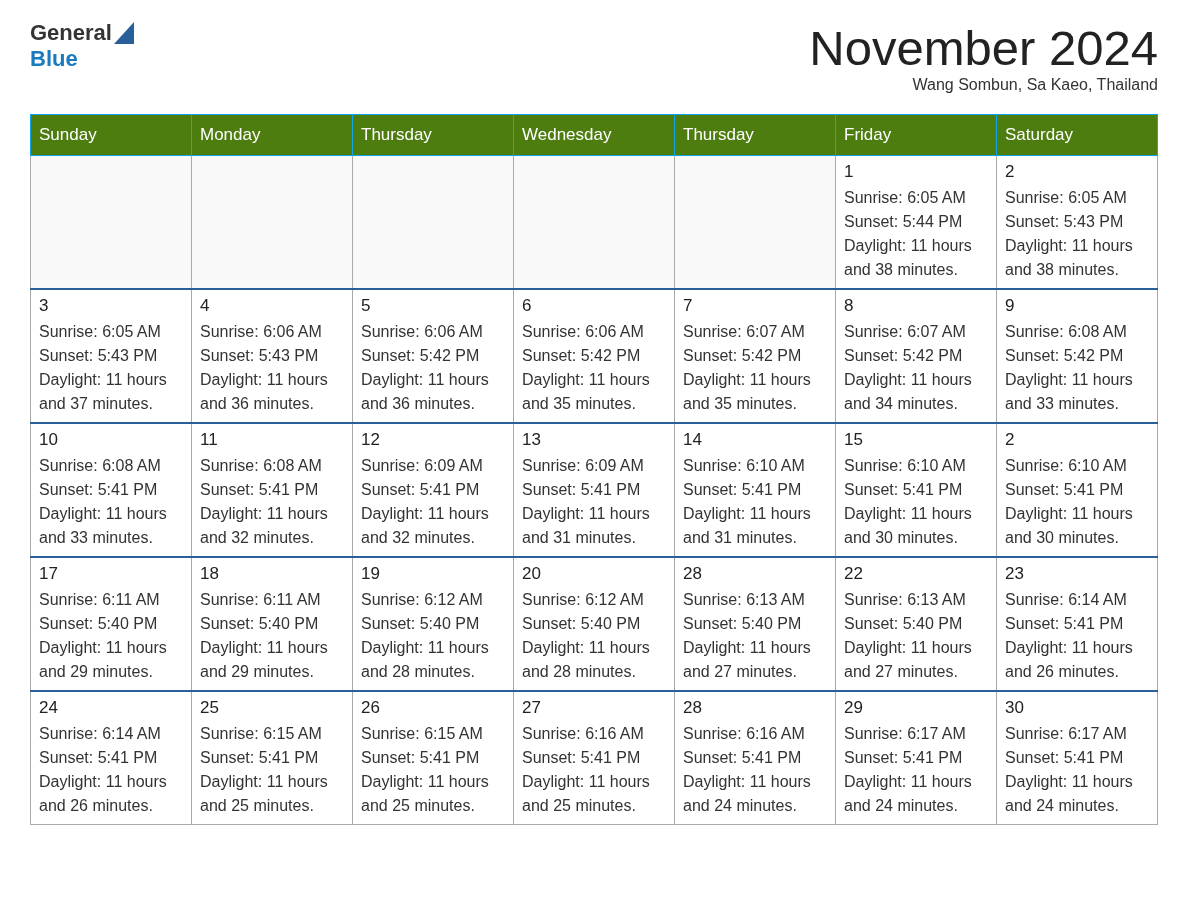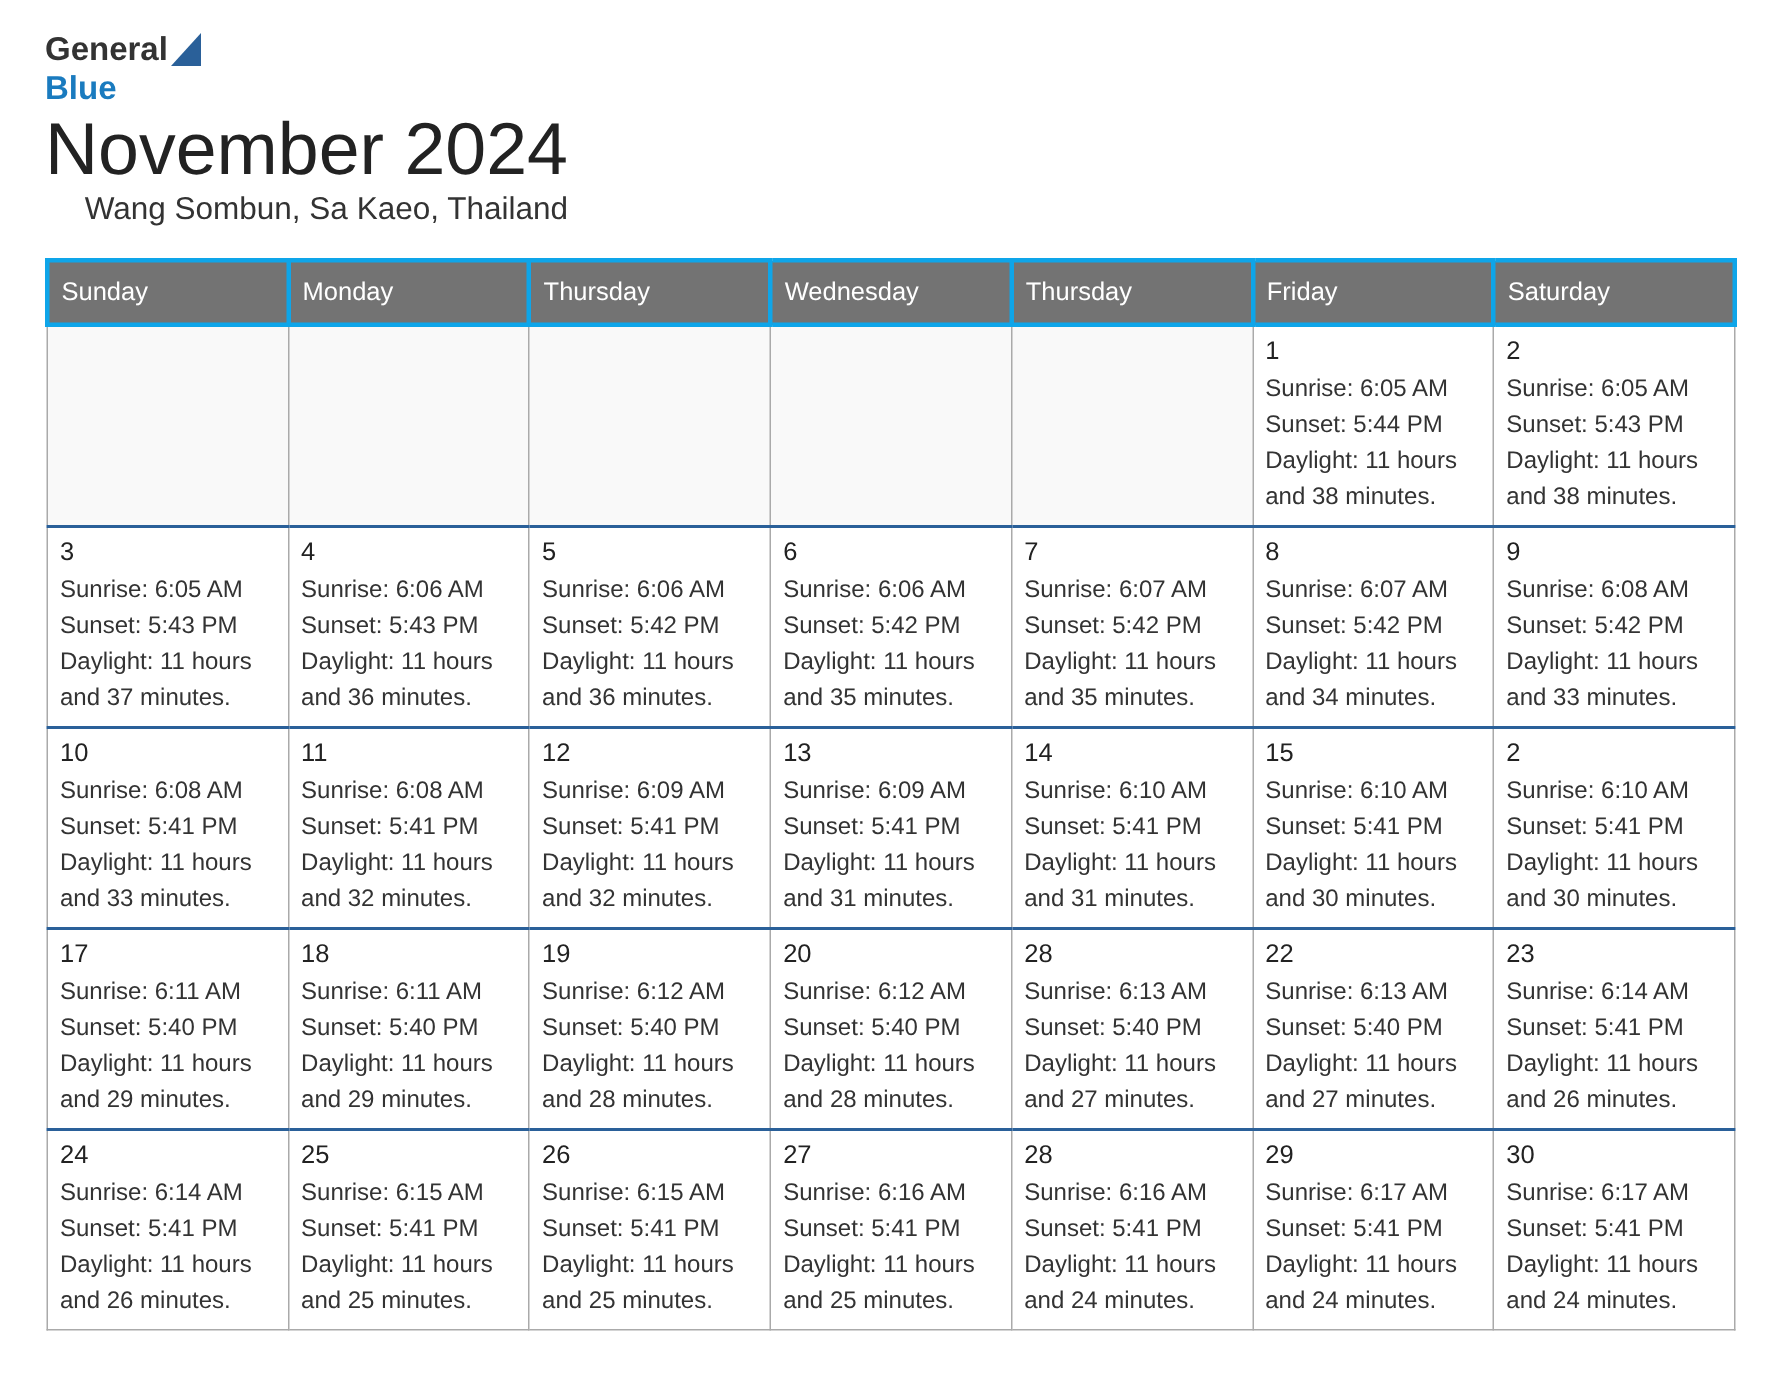--- a/index.html
+++ b/index.html
@@ -8,21 +8,20 @@
       background: #fff;
       padding: 20px 30px;
       width: 1188px;
       min-height: 918px;
     }
     .header {
       display: flex;
       justify-content: space-between;
       align-items: flex-start;
       margin-bottom: 20px;
-      flex-direction: column;
     }
     .logo-text-general {
       font-size: 22px;
       font-weight: bold;
       color: #333;
     }
     .logo-text-blue {
       font-size: 22px;
       font-weight: bold;
       color: #1a7bbf;
@@ -38,36 +37,36 @@
     }
     .title-area {
       text-align: right;
     }
     .month-title {
       font-size: 49px;
       font-weight: normal;
       color: #222;
     }
     .location-title {
-      font-size: 21px;
+      font-size: 16px;
       color: #333;
     }
     .calendar {
       width: 100%;
       border-collapse: collapse;
       border: 1px solid #aaa;
     }
     .calendar th {
-      background-color: #737373;
+      background-color: #4d7c0f;
       color: #fff;
       padding: 10px 8px;
       font-size: 17px;
       font-weight: normal;
       text-align: left;
-      border: 3px solid #0ea5e9;
+      border: 1px solid #0ea5e9;
     }
     .calendar td {
       border: 1px solid #aaa;
       vertical-align: top;
       padding: 6px 8px;
       width: 14.28%;
       height: 110px;
     }
     .day-number {
       font-size: 17px;

